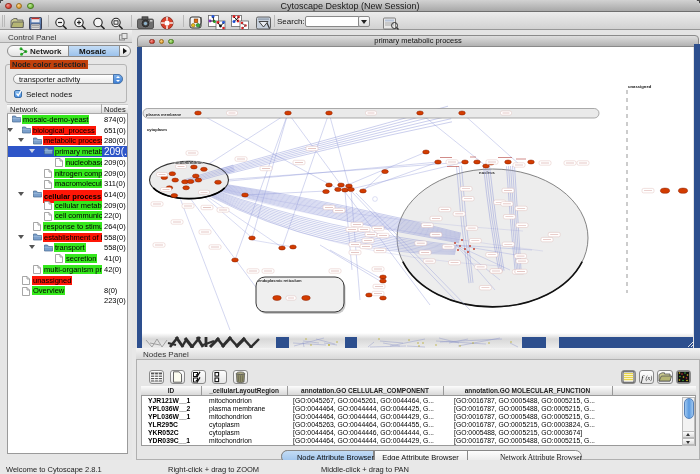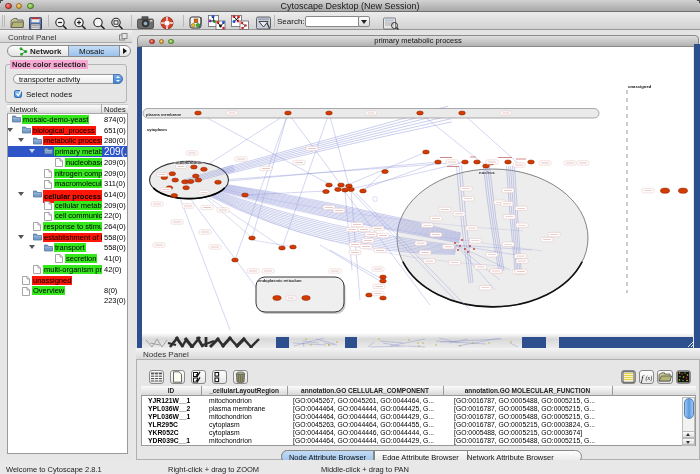--- a/index.html
+++ b/index.html
@@ -161,25 +161,25 @@
 <div class="abs" style="left:68px;top:45px;width:51px;height:12px;background:linear-gradient(#c3dcf5,#9cc2ec);border-top:1px solid #8c8c8c;border-bottom:1px solid #8c8c8c;"></div>
 <div class="abs" style="left:119px;top:45px;width:1px;height:12px;background:#8c8c8c;"></div>
 <div class="abs" style="left:68px;top:45px;width:1px;height:12px;background:#8c8c8c;"></div>
 <svg class="abs" style="left:19px;top:46.5px;" width="9" height="9" viewBox="0 0 9 9">
     <circle cx="2" cy="1.8" r="1.5" fill="#2ab52a"></circle>
     <circle cx="6.8" cy="4.5" r="1.5" fill="#2ab52a"></circle>
     <circle cx="2.5" cy="7.2" r="1.5" fill="#2ab52a"></circle>
     <path d="M2,2 L6.8,4.5 L2.5,7.2" stroke="#157015" stroke-width="0.8" fill="none"></path>
   </svg>
 <div class="abs" style="left:30px;top:46.5px;font-size:8px;font-weight:bold;color:#222;">Network</div>
-<div class="abs" style="left:79px;top:46.5px;font-size:8px;font-weight:normal;color:#111;">Mosaic</div>
+<div class="abs" style="left:79px;top:46.5px;font-size:8px;font-weight:bold;color:#111;">Mosaic</div>
 <div class="abs" style="left:123px;top:48px;width:0;height:0;border-top:3.2px solid transparent;border-bottom:3.2px solid transparent;border-left:4.5px solid #111;"></div>
 
 <div class="abs" style="left:5px;top:64px;width:122px;height:39px;border:1px solid #b5b5b5;border-radius:3px;"></div>
-<div class="abs" style="left:10px;top:59.5px;background:#f9a8d4;padding:0 2px;font-size:7.5px;font-weight:bold;color:#222;">Node color selection</div>
+<div class="abs" style="left:10px;top:59.5px;background:#c2410c;padding:0 2px;font-size:7.5px;font-weight:bold;color:#222;">Node color selection</div>
 <div class="abs" style="left:13px;top:74px;width:110px;height:10px;background:linear-gradient(#ffffff,#ececec);border:1px solid #999;border-radius:5px;"></div>
 <div class="abs" style="left:19px;top:75px;font-size:7.5px;color:#111;">transporter activity</div>
 <div class="abs" style="left:113px;top:74px;width:10px;height:10px;background:linear-gradient(#7cb0ea,#3d7fd6);border:1px solid #4a76ad;border-radius:0 5px 5px 0;"></div>
 <div class="abs" style="left:116px;top:76px;width:0;height:0;border-left:2.2px solid transparent;border-right:2.2px solid transparent;border-bottom:2.8px solid #fff;"></div>
 <div class="abs" style="left:116px;top:80px;width:0;height:0;border-left:2.2px solid transparent;border-right:2.2px solid transparent;border-top:2.8px solid #fff;"></div>
 
 <div class="abs" style="left:14px;top:90px;width:8px;height:8px;background:linear-gradient(#8fc0f0,#4a90e2);border:1px solid #3a6ea8;border-radius:2px;"></div>
 <svg class="abs" style="left:14.5px;top:88.5px;" width="8" height="9" viewBox="0 0 8 9">
     <path d="M1.5,4.5 L3.2,6.5 L6.5,1" stroke="#fff" stroke-width="1.4" fill="none"></path>
   </svg>
@@ -893,20 +893,20 @@
 <div class="abs" style="left:683.5px;top:398px;width:10px;height:21px;background:linear-gradient(90deg,#9ec7f0,#5a9ae0 50%,#9ec7f0);border:1px solid #5580b8;border-radius:5px;"></div>
 <div class="abs" style="left:682px;top:431px;width:13px;height:7px;background:linear-gradient(#fdfdfd,#dcdcdc);border:1px solid #bbb;"></div>
 <div class="abs" style="left:686px;top:433px;width:0;height:0;border-left:2.5px solid transparent;border-right:2.5px solid transparent;border-bottom:3px solid #333;"></div>
 <div class="abs" style="left:682px;top:438px;width:13px;height:7px;background:linear-gradient(#fdfdfd,#dcdcdc);border:1px solid #bbb;"></div>
 <div class="abs" style="left:686px;top:441px;width:0;height:0;border-left:2.5px solid transparent;border-right:2.5px solid transparent;border-top:3px solid #333;"></div>
 
 <div class="abs" style="left:281px;top:450px;width:301px;height:13px;background:linear-gradient(#fdfdfd,#e8e8e8);border:1px solid #888;border-radius:7px;"></div>
 <div class="abs" style="left:281px;top:450px;width:93px;height:13px;background:linear-gradient(#c3dcf5,#9cc2ec);border:1px solid #888;border-radius:7px 0 0 7px;"></div>
 <div class="abs" style="left:374px;top:450px;width:1px;height:13px;background:#888;"></div>
 <div class="abs" style="left:467px;top:450px;width:1px;height:13px;background:#888;"></div>
-<div class="abs" style="left:281px;top:452.5px;width:93px;text-align:center;font-size:7.5px;color:#111;">Node Attribute Browser</div>
+<div class="abs" style="left:281px;top:452.5px;width:93px;text-align:right;font-size:7.5px;color:#111;">Node Attribute Browser</div>
 <div class="abs" style="left:374px;top:452.5px;width:93px;text-align:center;font-size:7.5px;color:#111;">Edge Attribute Browser</div>
-<div class="abs" style="left:467px;top:452.5px;width:115px;text-align:left;font-size:7.5px;color:#111;">Network Attribute Browser</div>
+<div class="abs" style="left:467px;top:452.5px;width:115px;text-align:right;font-size:7.5px;color:#111;font-family:Liberation Serif, serif;">Network Attribute Browser</div>
 
 <div class="abs" style="left:0;top:460px;width:700px;height:14px;background:#e8e8e8;"></div>
 <div class="abs" style="left:6px;top:465px;font-size:7.5px;color:#222;">Welcome to Cytoscape 2.8.1</div>
 <div class="abs" style="left:168px;top:465px;font-size:7.5px;color:#222;">Right-click + drag to ZOOM</div>
 <div class="abs" style="left:321px;top:465px;font-size:7.5px;color:#222;">Middle-click + drag to PAN</div>
 
 </body></html>

